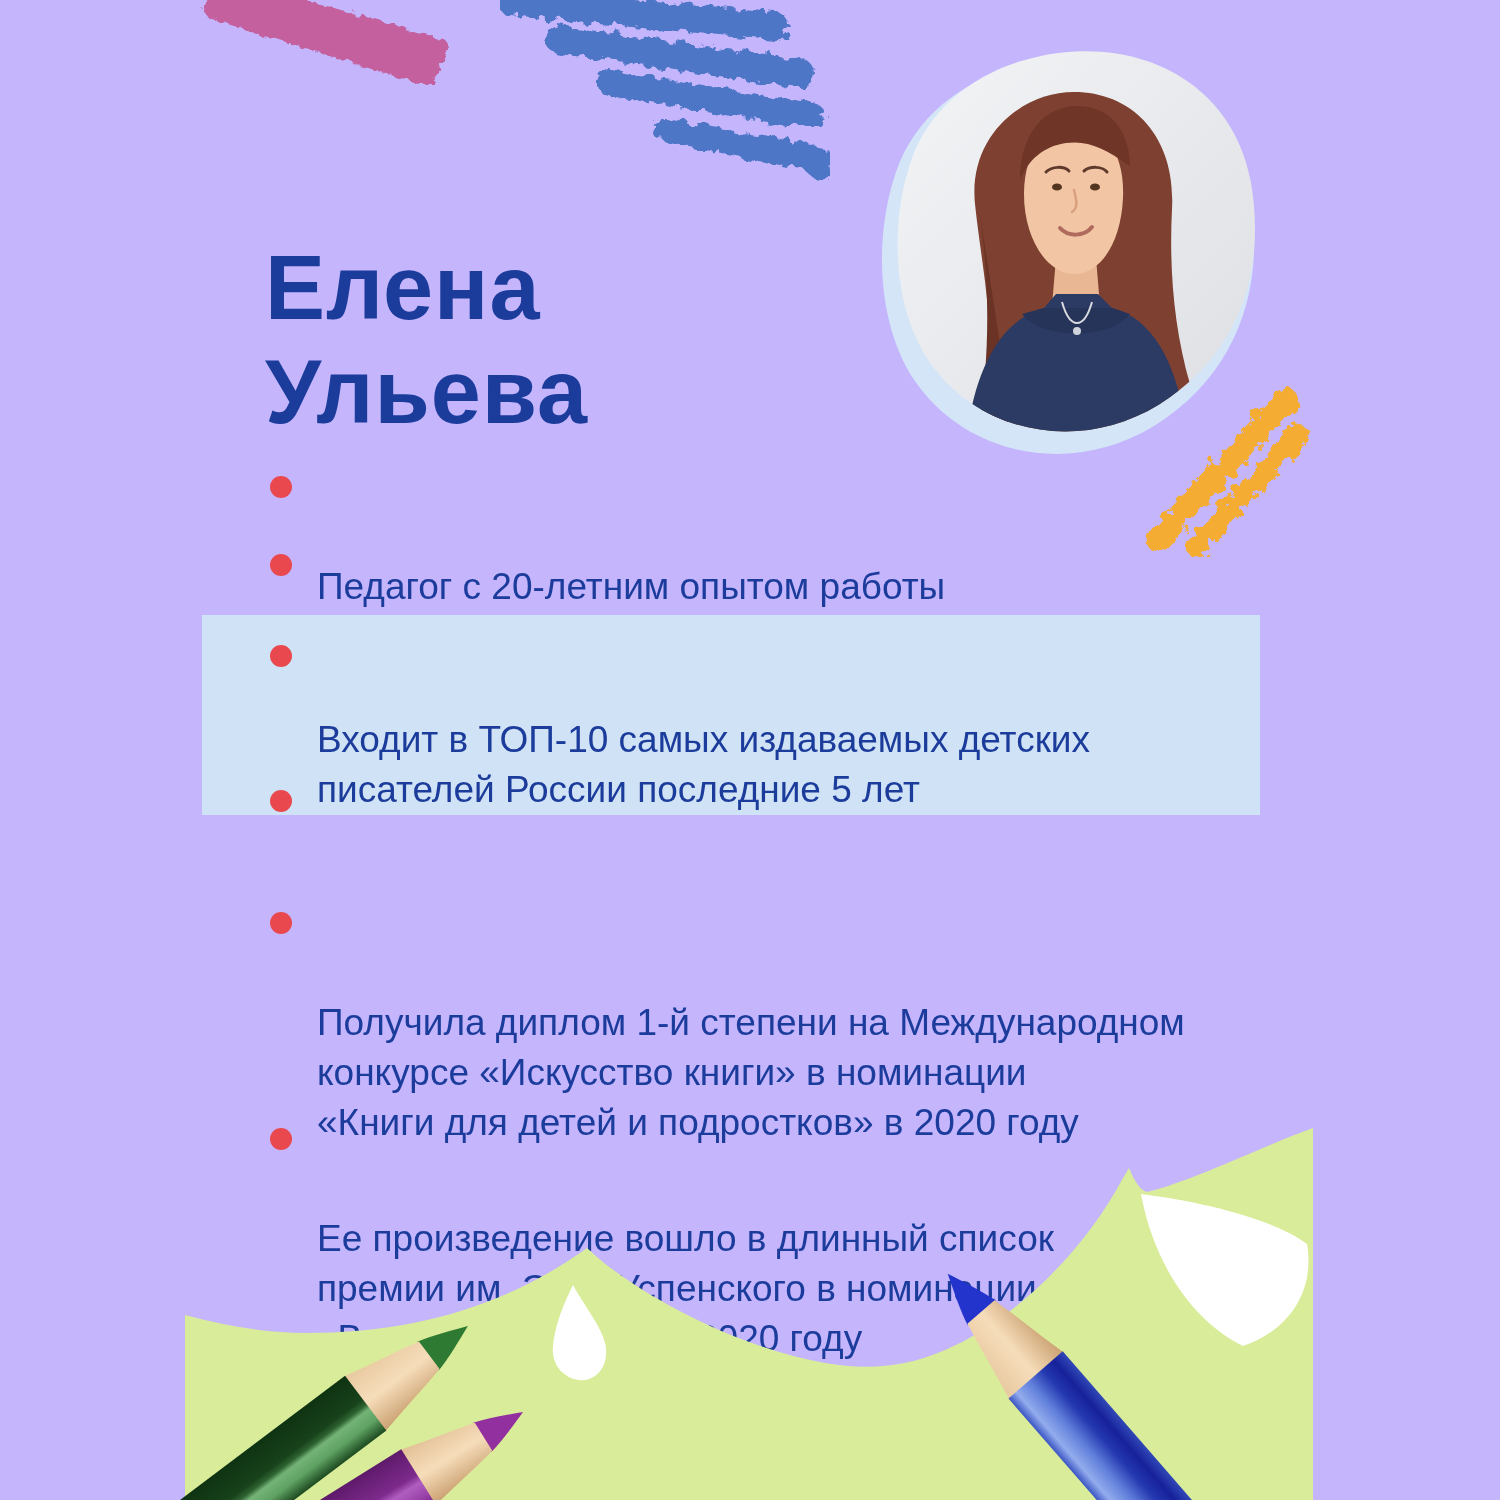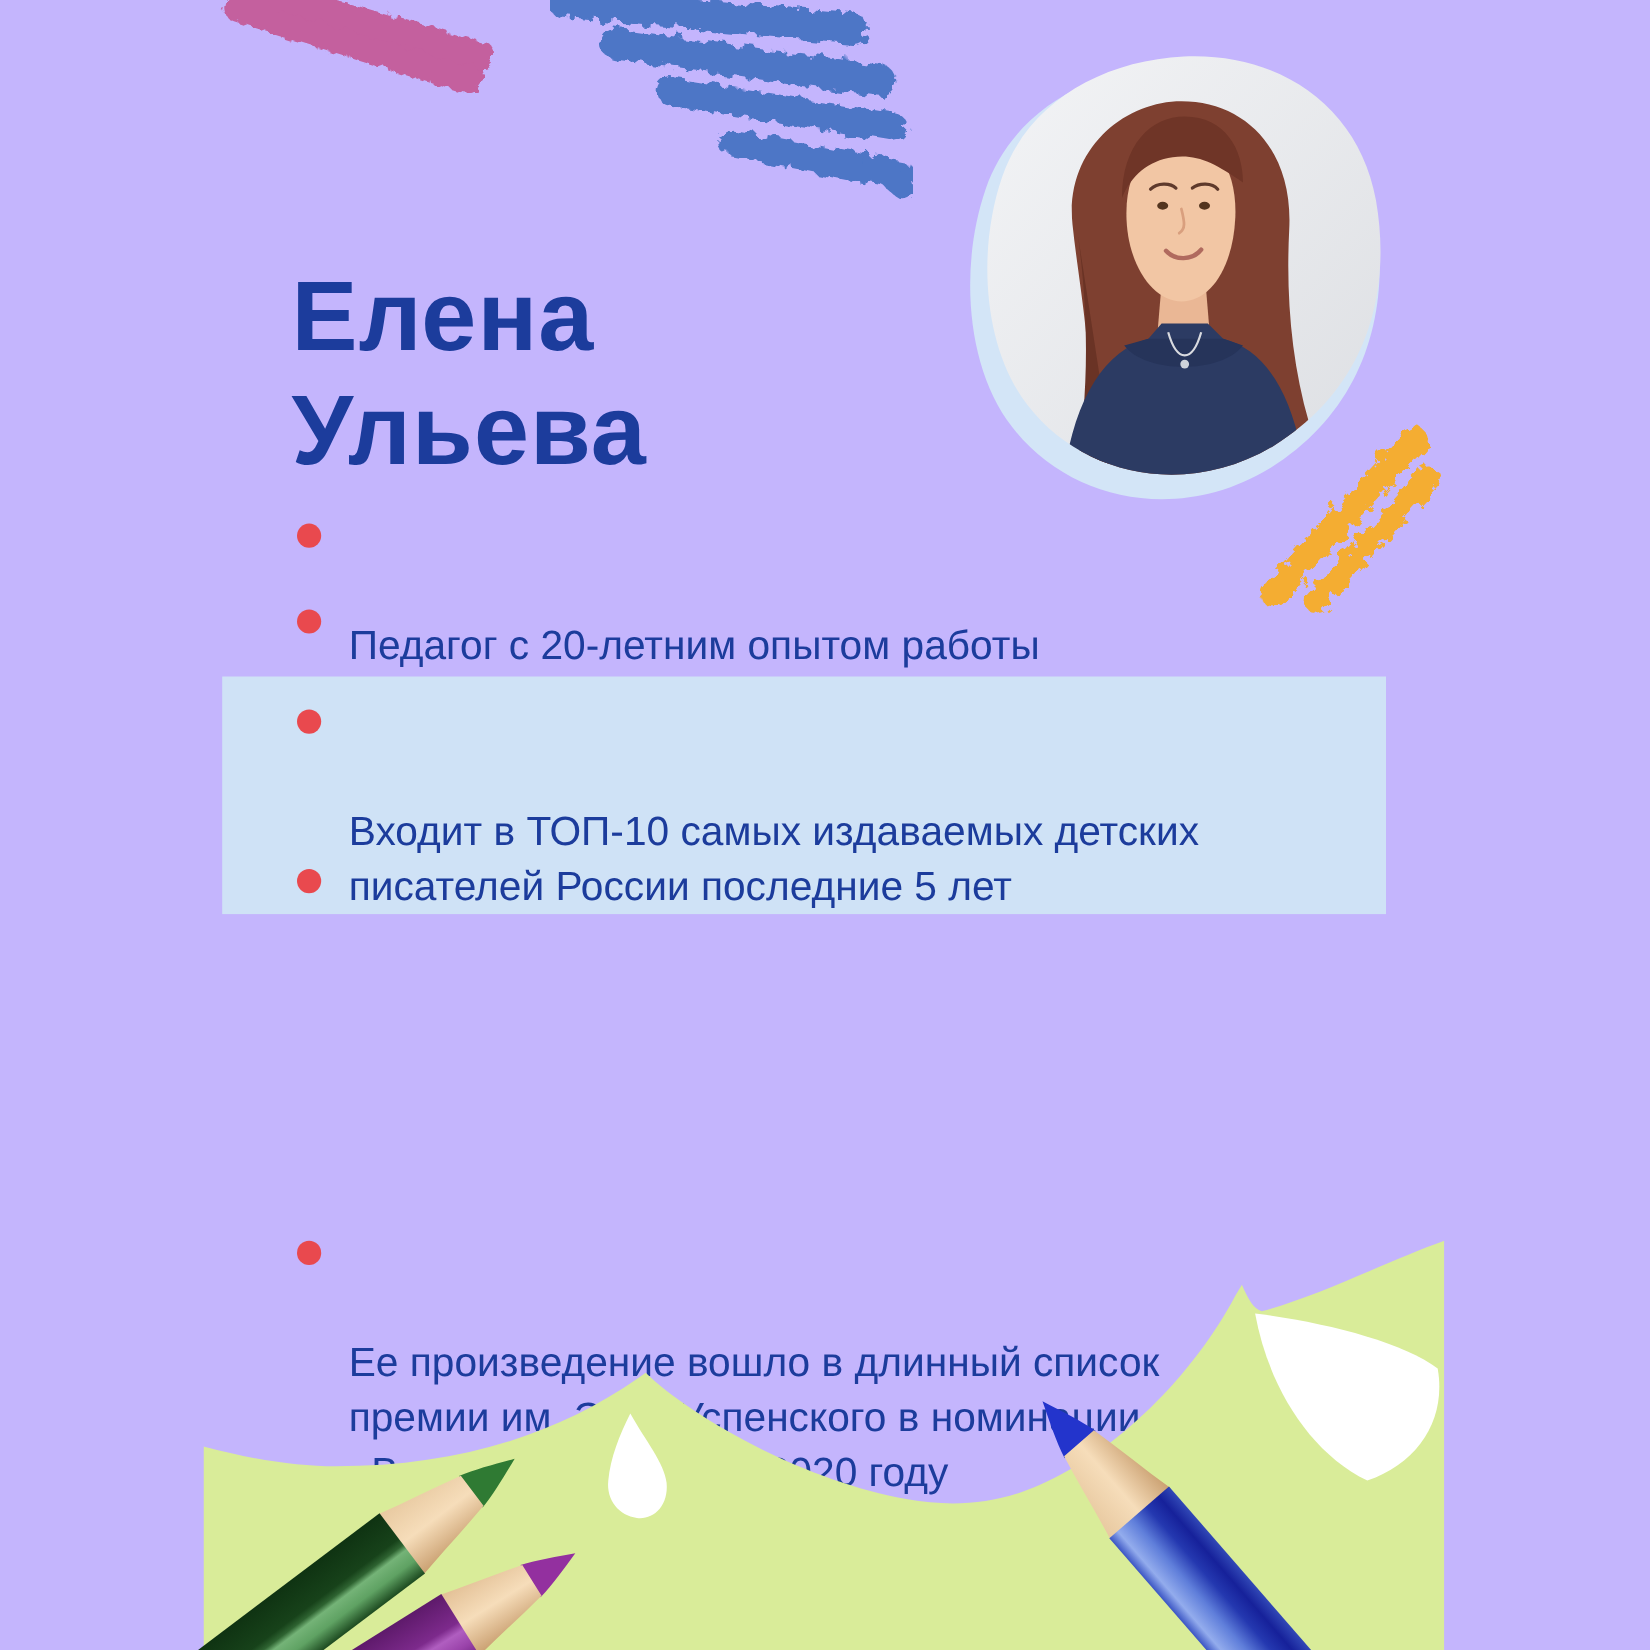--- a/index.html
+++ b/index.html
@@ -32,21 +32,21 @@
   }
   .pos-0{top:450px}.pos-1{top:528px}.pos-2{top:603px}
   .pos-3{top:764px}.pos-4{top:886px}.pos-5{top:1102px}
   .bullet .dot{
     position:absolute;left:68px;top:14px;
     width:22px;height:22px;border-radius:50%;
     background:var(--bullet_red);
   }
   .bullet.highlighted{
     background:var(--highlight_bg);
-    padding-top:16px;min-height:114px;
+    min-height:114px;
   }
   .bullet.highlighted .dot{top:30px;}
   
   .art{position:absolute;}
   .crayon-pink{left:200px;top:-8px;width:250px;height:105px;}
   .crayon-blue{left:500px;top:-12px;width:330px;height:208px;}
   .crayon-yellow{left:1136px;top:372px;width:185px;height:185px;}
   .photo{left:872px;top:44px;width:385px;height:420px;}
   .hill{left:185px;top:1120px;width:1128px;height:380px;}
   .pencil{transform-box:fill-box;}
@@ -146,20 +146,26 @@
         <span class="dot"></span>
         <span>Создатель методик раннего развития</span>
       </li>
       <li class="bullet pos-2 highlighted">
         <span class="dot"></span>
         <span>Входит в ТОП-10 самых издаваемых детских
 писателей России последние 5 лет</span>
       </li>
       <li class="bullet pos-3">
         <span class="dot"></span>
+      </li>
+      <li class="bullet pos-4">
+        <span class="dot"></span>
+        <span>Получила диплом 1-й степени на Международном
+конкурсе «Искусство книги» в номинации
+«Книги для детей и подростков» в 2020 году</span>
       </li>
       <li class="bullet pos-5">
         <span class="dot"></span>
         <span>Ее произведение вошло в длинный список
 премии им. Э. Н. Успенского в номинации
 «Веселый учебник» в 2020 году</span>
       </li>
     </ul>
 
   <svg class="art hill" viewBox="0 0 1128 380">

